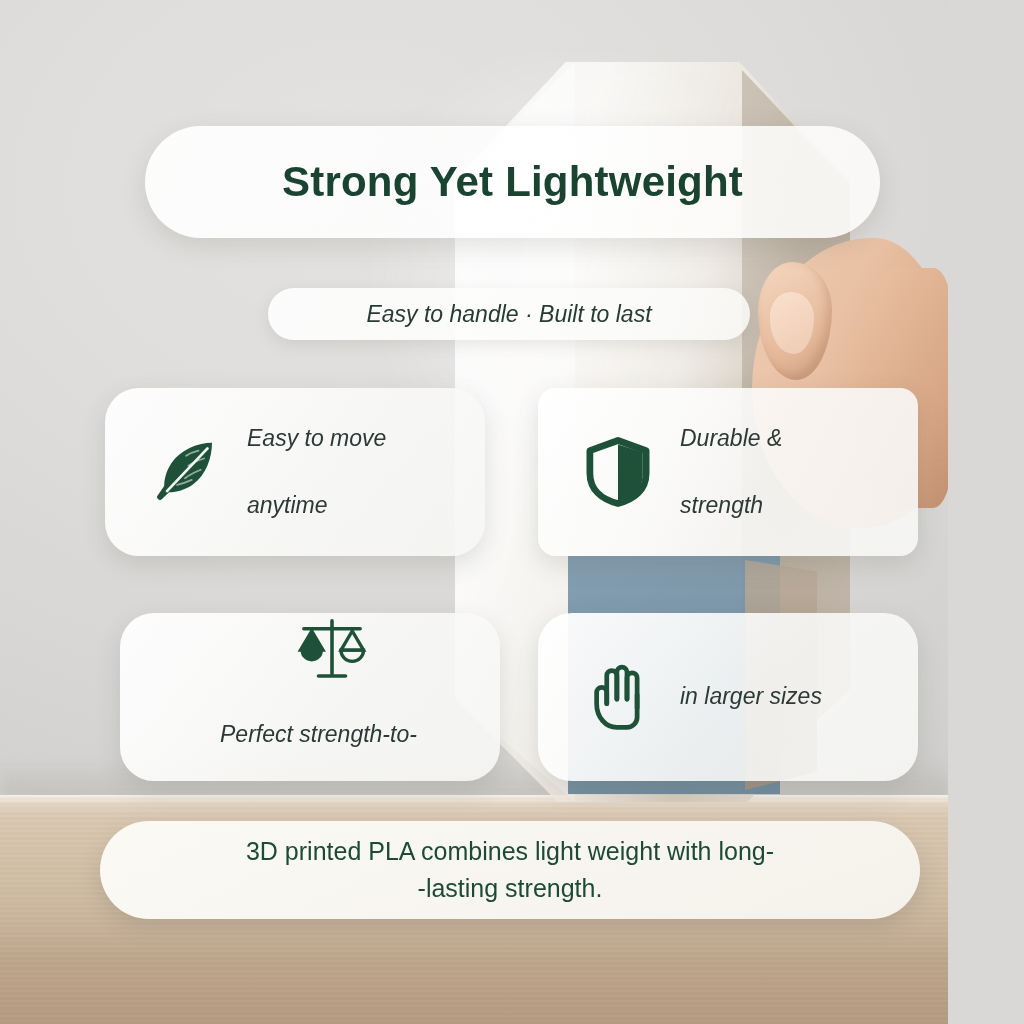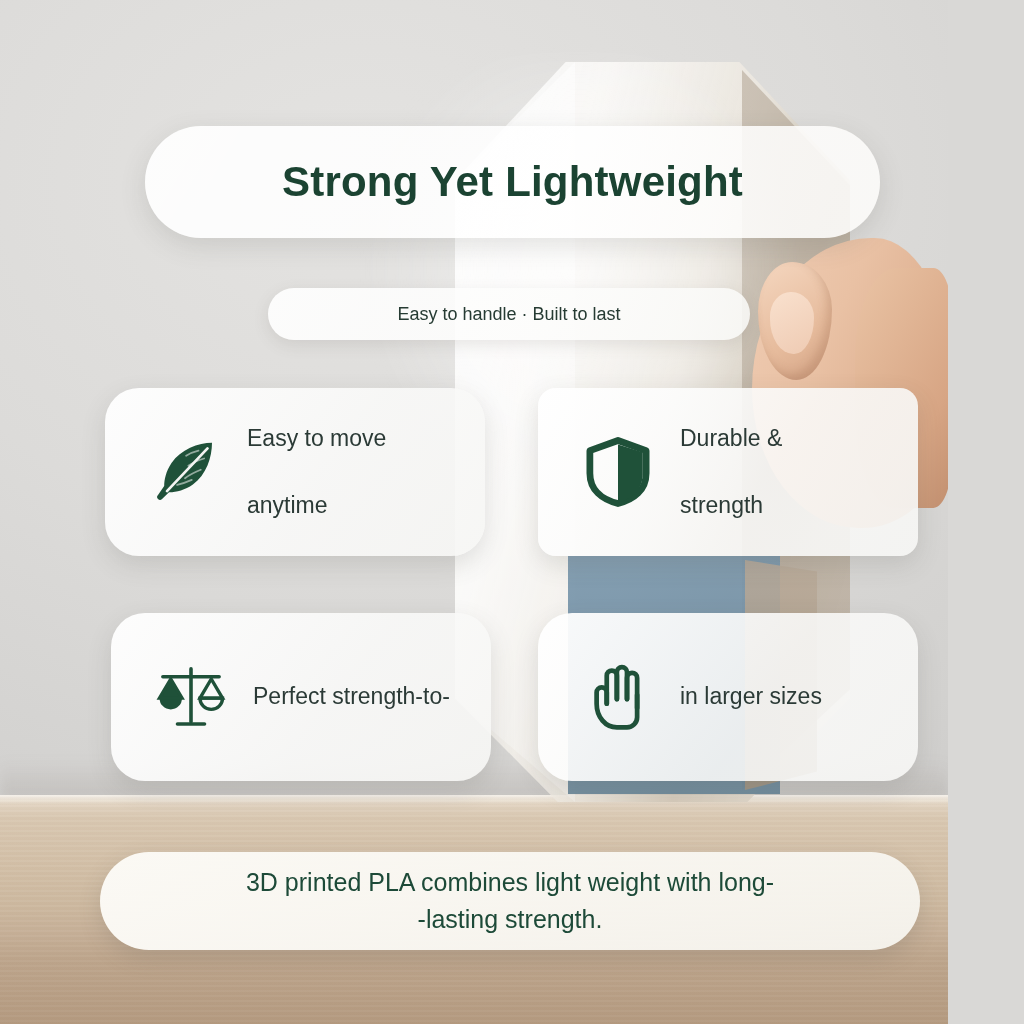--- a/index.html
+++ b/index.html
@@ -119,43 +119,44 @@
     color:#1b4332;white-space:nowrap;
   }
 
   .pill-sub{
     position:absolute;left:268px;top:288px;width:482px;height:52px;
     border-radius:26px;
     background:linear-gradient(120deg,rgba(255,255,255,.90),rgba(250,250,248,.86));
     box-shadow:0 5px 16px rgba(90,85,80,.13);
     display:flex;align-items:center;justify-content:center;
   }
-  .pill-sub .t{font-size:18px;color:#263b33;white-space:nowrap;}
+  .pill-sub .t{font-size:23px;color:#263b33;white-space:nowrap;font-style:italic;}
 
   .card{
     position:absolute;width:380px;height:168px;border-radius:34px;
     background:linear-gradient(125deg,rgba(255,255,255,.95),rgba(250,250,249,.88) 58%,rgba(246,246,244,.92));
     box-shadow:0 9px 24px rgba(90,85,80,.16);
     display:flex;align-items:center;padding:0 0 0 44px;box-sizing:border-box;
   }
   .card.c1{left:105px;top:388px;}
   .card.c2{left:538px;top:388px;border-radius:18px;}
-  .card.c3{left:111px;top:613px;}
+  .card.c3{left:120px;top:613px;flex-direction:column;}
   .card.c4{left:538px;top:613px;}
   .card .ico{flex:0 0 auto;width:72px;height:72px;display:block;}
   .card .lbl{
     margin-left:26px;font-size:23px;line-height:1.45;color:#2b3a36;
     white-space:pre-line;
+    font-style:italic;
   }
   .card.c3 .lbl{width:250px;}
   .card.c4 .lbl{width:250px;}
   .card .lbl span{display:block;white-space:nowrap;}
 
   .banner{
-    position:absolute;left:100px;top:852px;width:820px;height:98px;
+    position:absolute;left:100px;top:821px;width:820px;height:98px;
     border-radius:49px;
     background:linear-gradient(120deg,rgba(253,252,248,.95),rgba(249,248,243,.90));
     box-shadow:0 8px 22px rgba(90,85,80,.18);
     display:flex;flex-direction:column;align-items:center;justify-content:center;
   }
   .banner .t{font-size:25px;line-height:1.5;color:#1d4a38;text-align:center;white-space:nowrap;}
 
   .sparkle{position:absolute;left:982px;top:978px;width:30px;height:30px;opacity:.85;}
 </style>
 </head>

